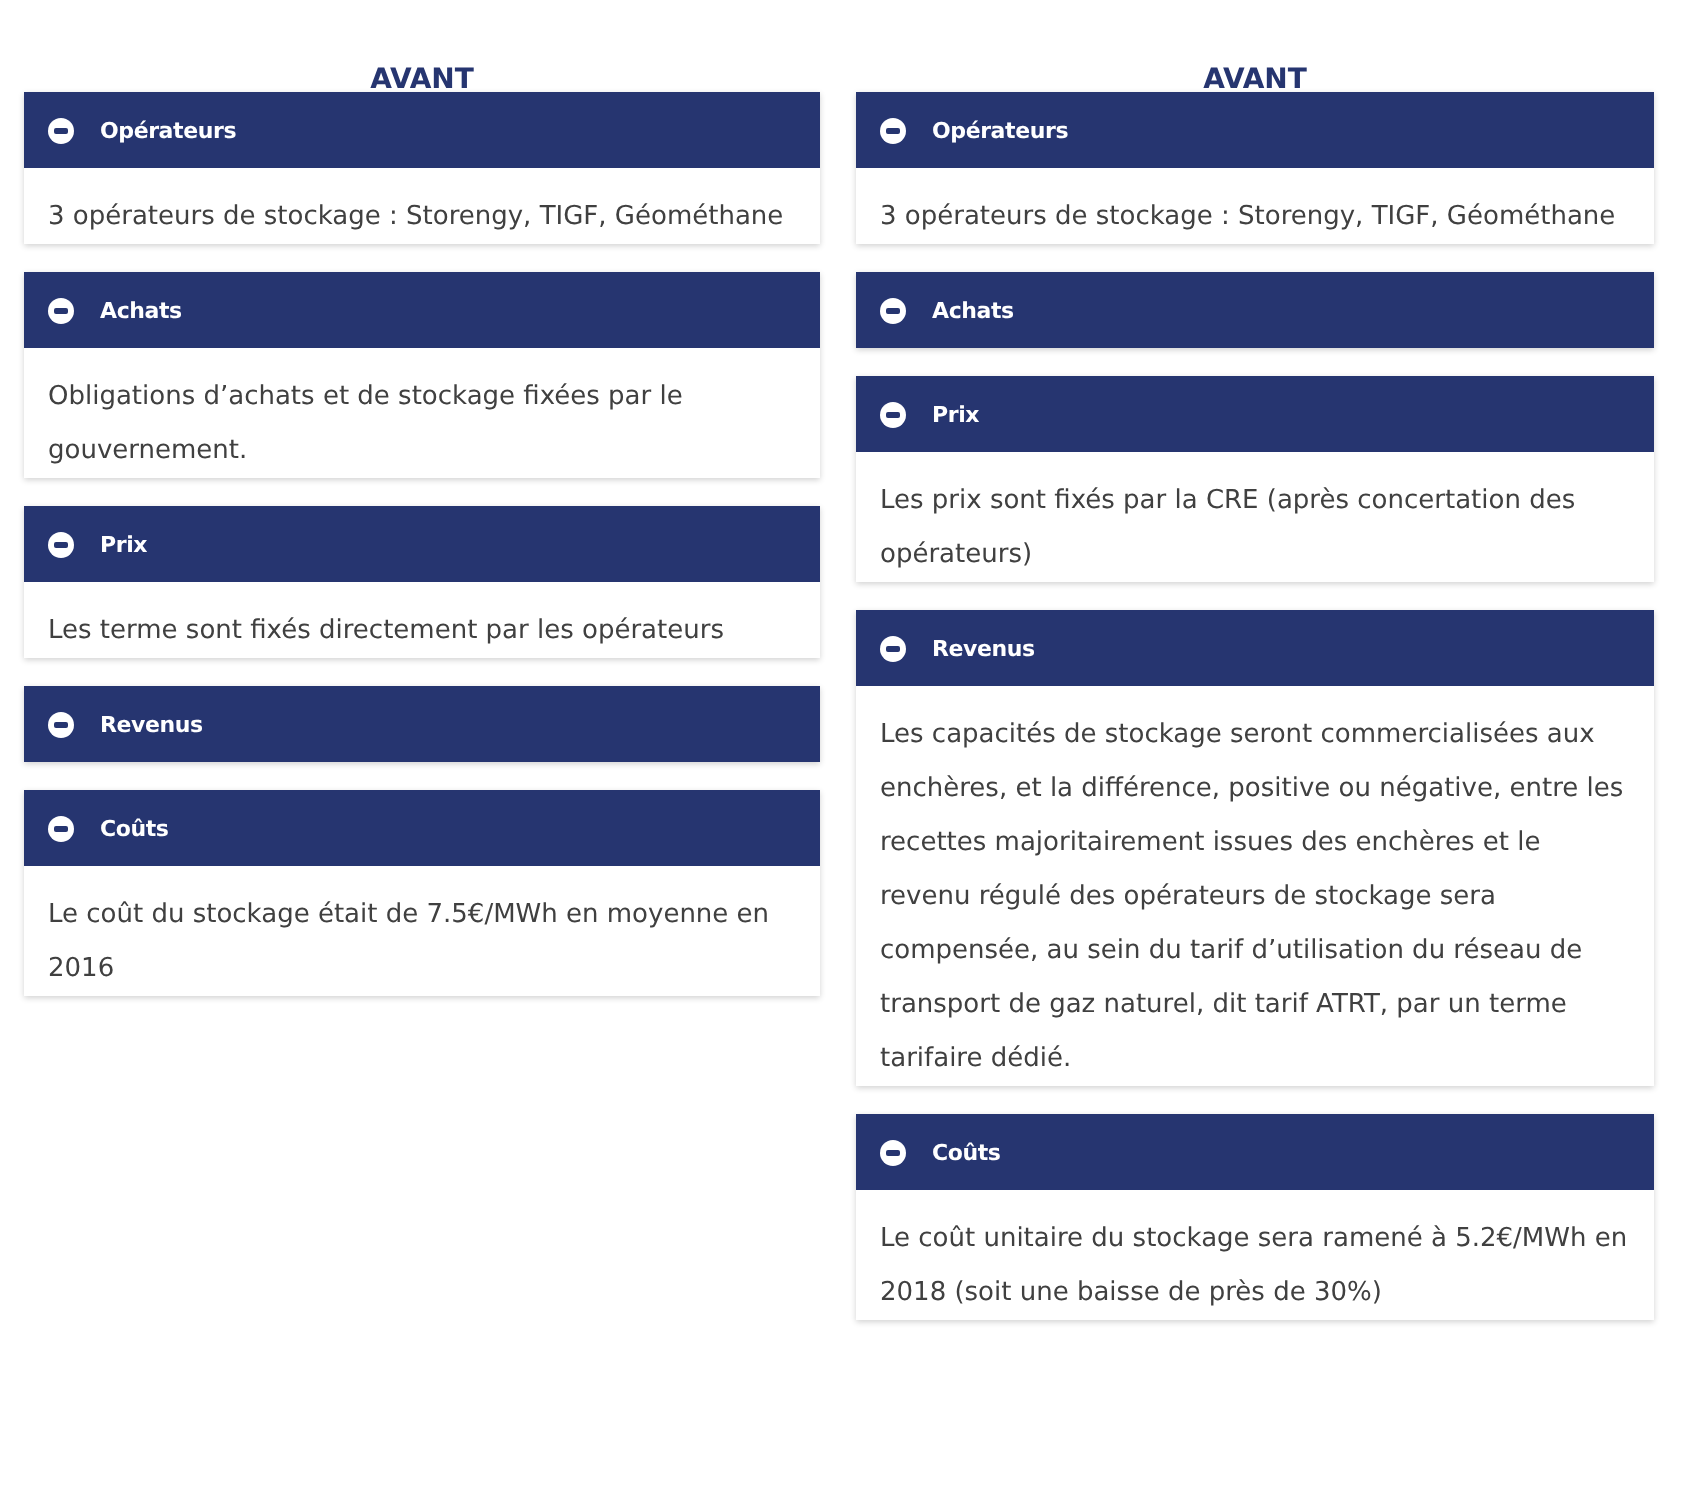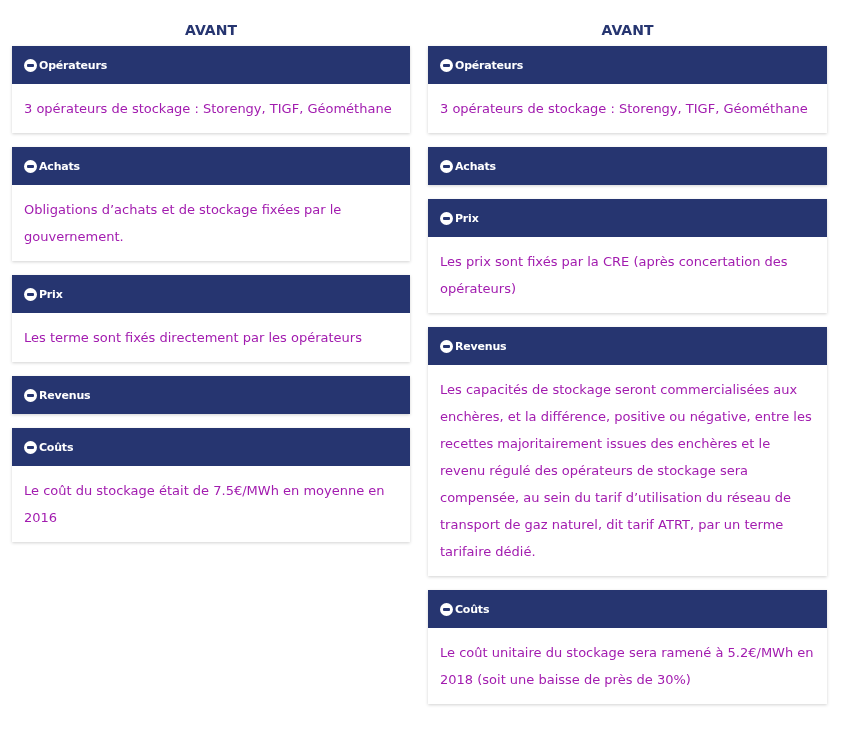--- a/index.html
+++ b/index.html
@@ -1,32 +1,32 @@
 <!DOCTYPE html>
 <html><head>
 <meta charset="utf-8">
 <style>
   html, body { margin:0; padding:0; background:#ffffff; }
   body { width:846px; height:750px; position:relative; overflow:hidden;
          font-family: "DejaVu Sans", "Liberation Sans", sans-serif; }
   .col { position:absolute; top:0; }
   .col.left { left:12px; width:398px; }
   .col.right { left:428px; width:399px; }
-  .col-title { height:46px; line-height:46px; padding-top:7px; box-sizing:border-box;
+  .col-title { height:46px; line-height:46px; padding-top:17px; box-sizing:border-box;
                text-align:center; font-weight:bold; font-size:14px; color:#263570; }
   .col-title span { display:inline-block; line-height:1; }
   .card { background:#fff; box-shadow:0 1px 3px rgba(0,0,0,0.18); margin-bottom:14px; }
   .card-head { background:#263570; height:38px; display:flex; align-items:center;
                padding-left:12px; cursor:pointer; }
   .minus-icon { width:13px; height:13px; border-radius:50%; background:#fff; position:relative;
                 flex:0 0 13px; }
   .minus-icon::after { content:""; position:absolute; left:3px; right:3px; top:5px; height:3px;
                        background:#263570; border-radius:1px; }
-  .card-title { color:#fff; font-size:11px; font-weight:bold; margin-left:2px; letter-spacing:-0.2px; }
-  .card-body { padding:11px 12px 11px 12px; font-size:13px; line-height:27px; color:#a21caf; }
+  .card-title { color:#fff; font-size:11px; font-weight:bold; margin-left:13px; letter-spacing:-0.2px; }
+  .card-body { padding:11px 12px 0 12px; font-size:13px; line-height:27px; color:#404040; }
 </style>
 </head>
 <body>
 
 <div class="col left">
   <div class="col-title"><span>AVANT</span></div>
 
   <div class="card">
     <div class="card-head">
       <span class="minus-icon"></span>

